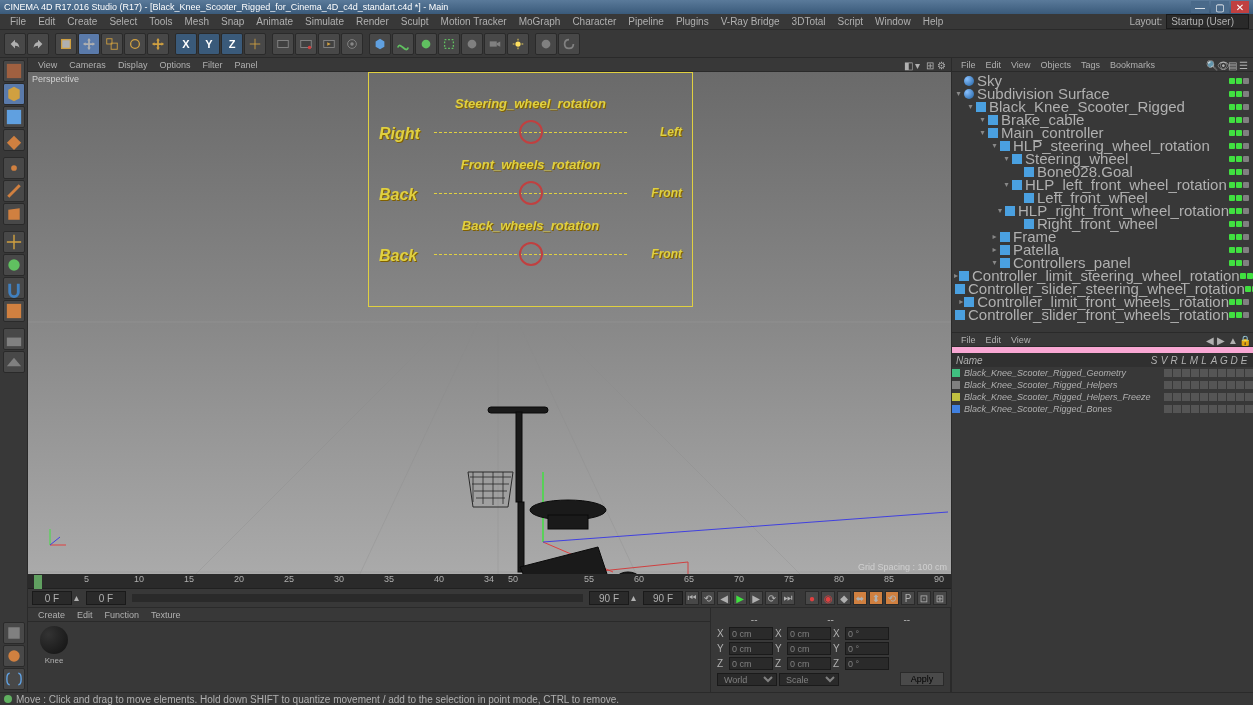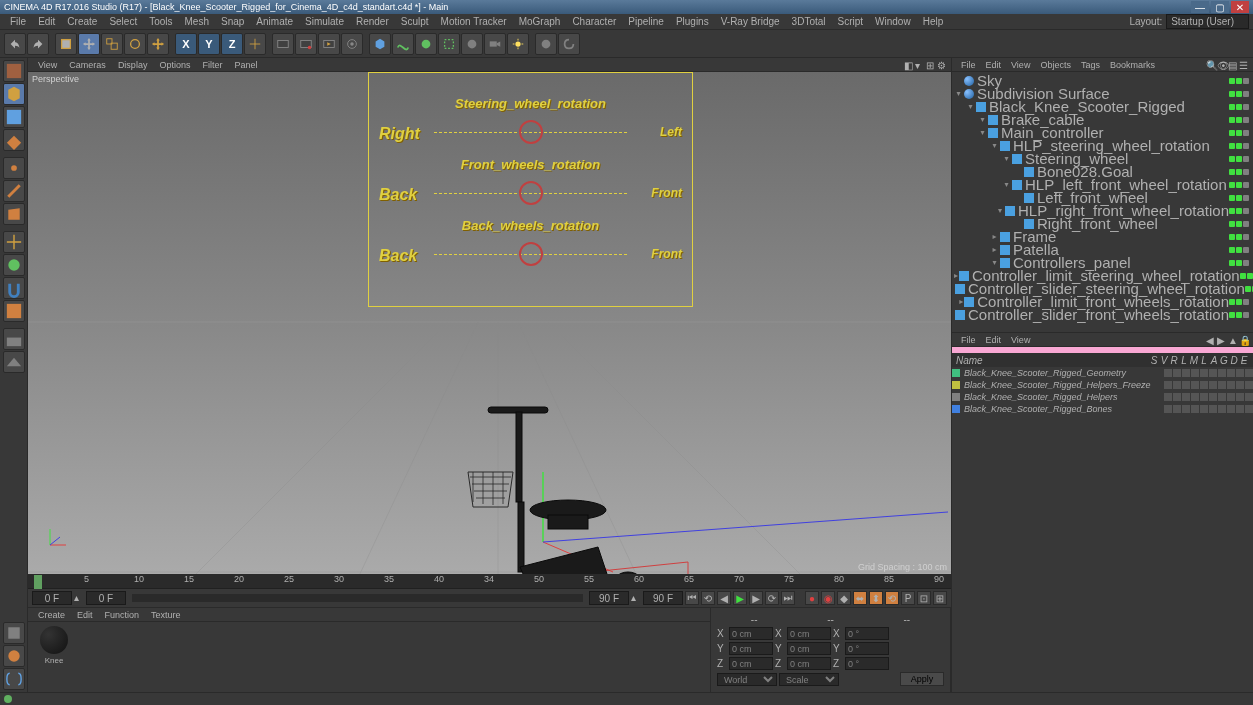--- a/index.html
+++ b/index.html
@@ -443,21 +443,21 @@
         <span class="ruler-tick" style="left:6px;">0</span>
           <span class="ruler-tick" style="left:56px;">5</span>
           <span class="ruler-tick" style="left:106px;">10</span>
           <span class="ruler-tick" style="left:156px;">15</span>
           <span class="ruler-tick" style="left:206px;">20</span>
           <span class="ruler-tick" style="left:256px;">25</span>
           <span class="ruler-tick" style="left:306px;">30</span>
           <span class="ruler-tick" style="left:356px;">35</span>
           <span class="ruler-tick" style="left:406px;">40</span>
           <span class="ruler-tick" style="left:456px;">34</span>
-          <span class="ruler-tick" style="left:506px;">50</span>
+          <span class="ruler-tick" style="left:480px;">50</span>
           <span class="ruler-tick" style="left:556px;">55</span>
           <span class="ruler-tick" style="left:606px;">60</span>
           <span class="ruler-tick" style="left:656px;">65</span>
           <span class="ruler-tick" style="left:706px;">70</span>
           <span class="ruler-tick" style="left:756px;">75</span>
           <span class="ruler-tick" style="left:806px;">80</span>
           <span class="ruler-tick" style="left:856px;">85</span>
           <span class="ruler-tick" style="left:906px;">90</span>
         <div style="position:absolute;left:6px;top:0;width:8px;height:14px;background:#60a060;"></div>
       </div>
@@ -806,38 +806,38 @@
               <span class="obj-flag"></span>
               <span class="obj-flag"></span>
               <span class="obj-flag"></span>
               <span class="obj-flag"></span>
               <span class="obj-flag"></span>
               <span class="obj-flag"></span>
               <span class="obj-flag"></span>
             </span>
 </div>
           <div class="obj-row">
-  <span class="obj-color" style="background:#c0c040;"></span>
-  <span class="obj-name">Black_Knee_Scooter_Rigged_Helpers_Freeze</span>
+  <span class="obj-color" style="background:#808080;"></span>
+  <span class="obj-name">Black_Knee_Scooter_Rigged_Helpers</span>
   <span class="obj-flags">
               <span class="obj-flag"></span>
               <span class="obj-flag"></span>
               <span class="obj-flag"></span>
               <span class="obj-flag"></span>
               <span class="obj-flag"></span>
               <span class="obj-flag"></span>
               <span class="obj-flag"></span>
               <span class="obj-flag"></span>
               <span class="obj-flag"></span>
               <span class="obj-flag"></span>
             </span>
 </div>
           <div class="obj-row">
-  <span class="obj-color" style="background:#808080;"></span>
-  <span class="obj-name">Black_Knee_Scooter_Rigged_Helpers</span>
+  <span class="obj-color" style="background:#c0c040;"></span>
+  <span class="obj-name">Black_Knee_Scooter_Rigged_Helpers_Freeze</span>
   <span class="obj-flags">
               <span class="obj-flag"></span>
               <span class="obj-flag"></span>
               <span class="obj-flag"></span>
               <span class="obj-flag"></span>
               <span class="obj-flag"></span>
               <span class="obj-flag"></span>
               <span class="obj-flag"></span>
               <span class="obj-flag"></span>
               <span class="obj-flag"></span>
@@ -860,13 +860,14 @@
               <span class="obj-flag"></span>
             </span>
 </div>
       </div>
     </div>
   </div>
 </div>
 
 <div class="statusbar">
   <div class="status-dot"></div>
+  <span>Move : Click and drag to move elements. Hold down SHIFT to quantize movement / add to the selection in point mode, CTRL to remove.</span>
 </div>
 
 </body></html>

